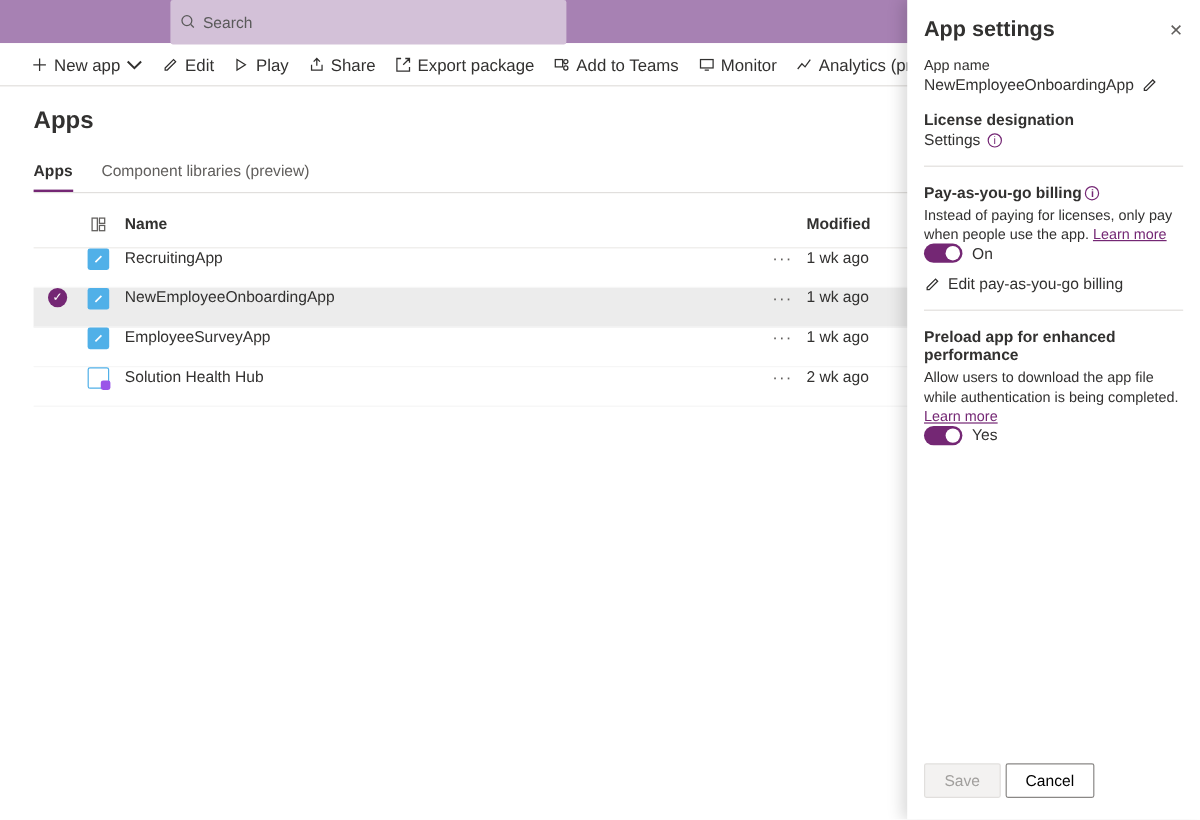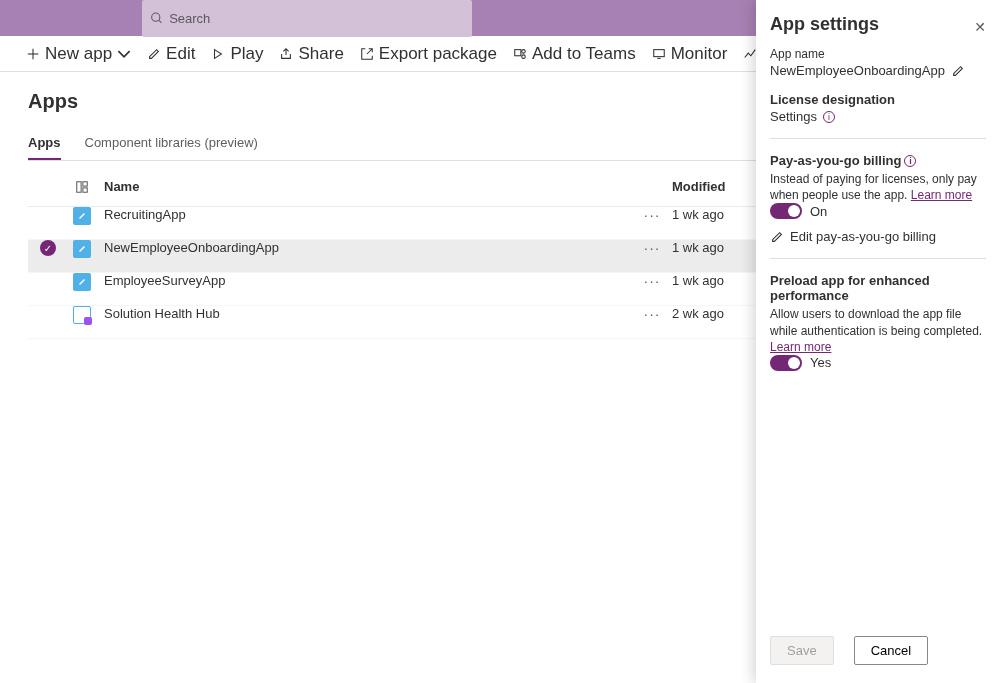--- a/index.html
+++ b/index.html
@@ -7,21 +7,21 @@
 
 
 .topbar { height: 36px; background: #a781b3; display: flex; align-items: center; padding: 0 12px; gap: 12px; }
 .search-box { display: flex; align-items: center; background: #d3c1d8; border-radius: 2px; height: 37px; width: 330px; margin-left: 130px; padding: 0 8px; gap: 6px; }
 .search-box input { border: none; background: transparent; outline: none; font-size: 13px; color: #323130; width: 100%; }
 .search-box input::placeholder { color: #5a5a5a; }
 .topbar-right { margin-left: auto; display: flex; align-items: center; color: #fff; font-size: 11px; gap: 6px; }
 .env-label { display: flex; flex-direction: column; line-height: 1.1; }
 
 
-.commandbar { height: 36px; display: flex; align-items: center; gap: 4px; padding: 0 20px; border-bottom: 1px solid #e1dfdd; background: #fff; font-size: 17px; color: #323130; }
+.commandbar { height: 36px; display: flex; align-items: center; gap: 4px; padding: 0 20px; border-bottom: 1px solid #e1dfdd; background: #fff; font-size: 14px; color: #323130; }
 .cmd { display: flex; align-items: center; gap: 5px; padding: 4px 6px; cursor: pointer; white-space: nowrap; }
 .cmd svg { width: 14px; height: 14px; }
 
 
 .page { padding: 18px 28px 0 28px; }
 .page-title { font-size: 20px; font-weight: 600; margin-bottom: 16px; }
 .tabs { display: flex; gap: 24px; border-bottom: 1px solid #e1dfdd; font-size: 13px; }
 .tab { padding: 6px 0 8px 0; cursor: pointer; color: #605e5c; }
 .tab.active { color: #323130; border-bottom: 2px solid #742774; font-weight: 600; }
 
@@ -40,35 +40,35 @@
 .icon-sq { width: 18px; height: 18px; border-radius: 2px; display: flex; align-items: center; justify-content: center; }
 .icon-canvas { background: #50b0e8; }
 .icon-doc { border: 1.5px solid #50b0e8; background: #fff; position:relative; }
 .icon-doc::after { content:""; position:absolute; right:-2px; bottom:-2px; width:8px; height:8px; background:#9a55e8; border-radius:2px; }
 .more-dots { color:#605e5c; font-size:14px; letter-spacing:1px; cursor:pointer; }
 .check-circle { width:16px; height:16px; border-radius:50%; background:#742774; display:flex; align-items:center; justify-content:center; color:#fff; font-size:10px;}
 
 
 .panel { position: absolute; top: 0; right: 0; width: 244px; height: 100%; background: #fff; box-shadow: -4px 0 12px rgba(0,0,0,0.15); display:flex; flex-direction:column; }
 .panel-body { padding: 14px 14px 0 14px; flex:1; overflow:auto; }
-.panel-header { display: flex; justify-content: space-between; align-items: flex-end; gap: 48px; }
+.panel-header { display: flex; justify-content: space-between; align-items: center; gap: 48px; }
 .panel-title { font-size: 18px; font-weight: 600; }
 .close-x { cursor:pointer; font-size:14px; color:#605e5c; }
 .field-label { font-size: 12px; color:#323130; margin-top: 12px; }
 .field-value { font-size: 13px; display:flex; align-items:center; gap:6px; margin-top:2px;}
 .section-title { font-weight:600; font-size:13px; margin-top:14px; }
 .divider { border-top:1px solid #e1dfdd; margin-top:14px; }
 .info-icon { width:12px; height:12px; border:1px solid #742774; border-radius:50%; display:inline-flex; align-items:center; justify-content:center; font-size:9px; color:#742774; }
 .desc { font-size:12px; color:#323130; margin-top:3px; line-height:1.35; }
 .link { color:#742774; text-decoration:underline; cursor:pointer; }
 .toggle-row { display:flex; align-items:center; gap:8px; margin-top:0; }
 .toggle { width:32px; height:16px; background:#742774; border-radius:10px; position:relative; cursor:pointer; }
 .toggle::after { content:""; position:absolute; width:12px; height:12px; background:#fff; border-radius:50%; top:2px; right:2px; }
 .edit-line { display:flex; align-items:center; gap:6px; margin-top:10px; font-size:13px; cursor:pointer; }
-.panel-footer { padding: 10px 14px 18px 14px; display:flex; gap:20px; }
+.panel-footer { padding: 10px 14px 18px 14px; display:flex; gap:4px; }
 .btn { padding:6px 16px; font-size:13px; border-radius:2px; cursor:pointer; border:1px solid #8a8886; background:#fff; }
 .btn.primary { background:#f3f2f1; border:1px solid #e1dfdd; color:#a19f9d; cursor:default; }
 .pencil-ic { width:14px; height:14px; }
 .layout-ic { color:#605e5c; }
 </style>
 </head>
 <body>
 
 <div class="topbar">
   <div class="search-box">

